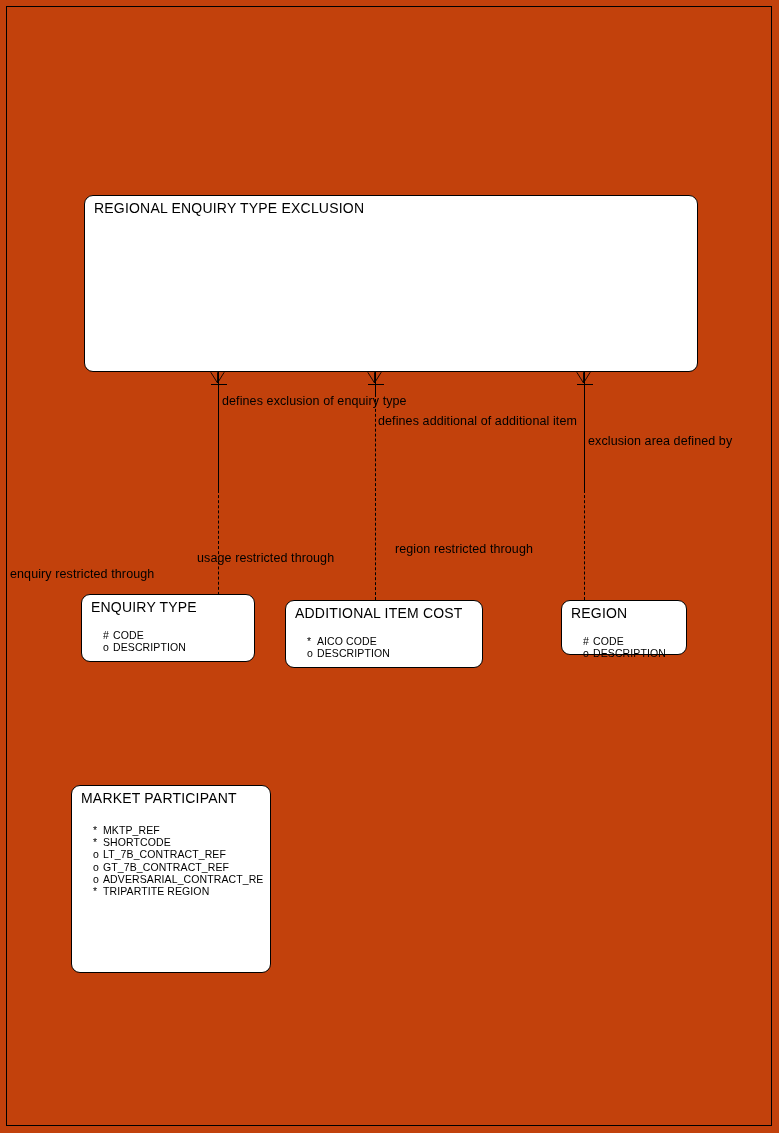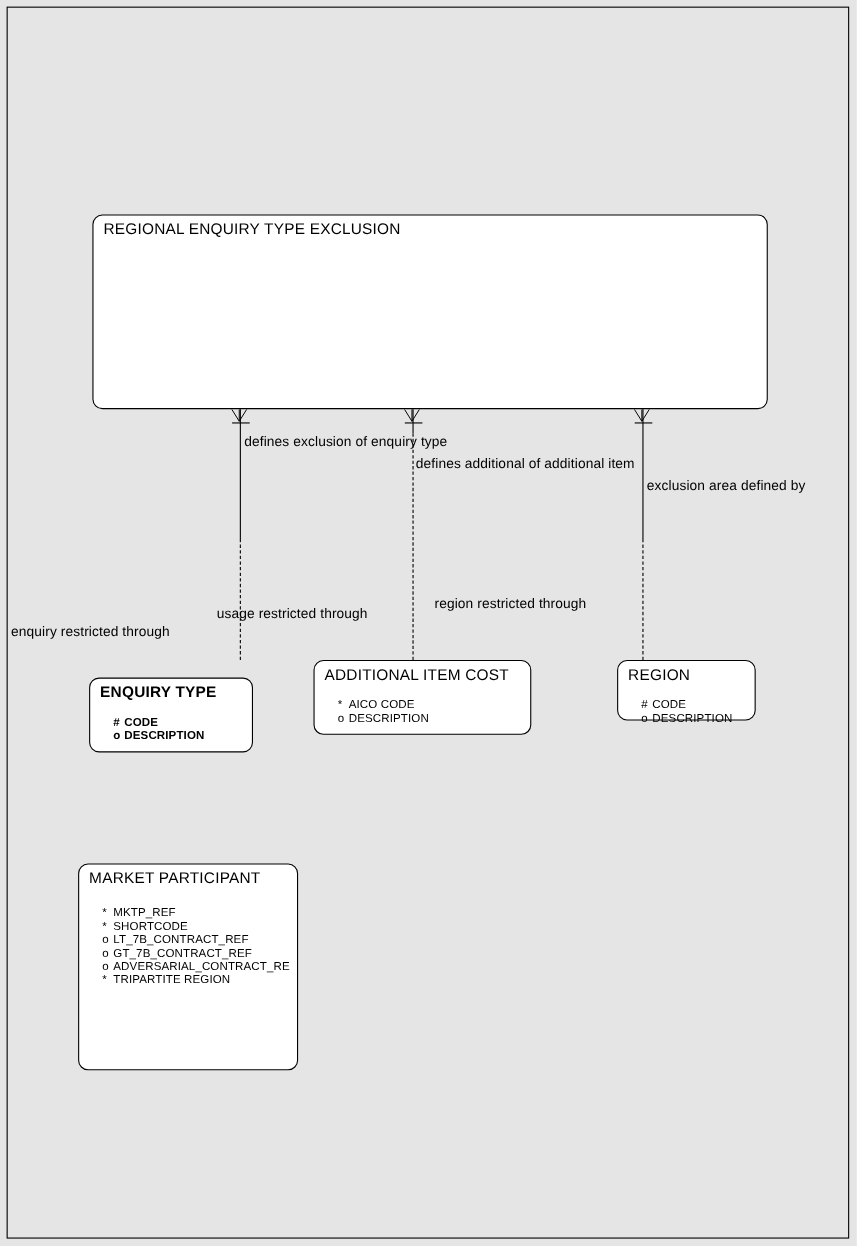--- a/index.html
+++ b/index.html
@@ -9,21 +9,21 @@
     background: #ffffff;
   }
   body {
     font-family: "Liberation Sans", sans-serif;
     color: #000000;
   }
   #page {
     position: relative;
     width: 779px;
     height: 1133px;
-    background: #e5e5e5;
+    background: #c2410c;
     overflow: hidden;
   }
   .page-border {
     position: absolute;
     left: 6px;
     top: 6px;
     width: 766px;
     height: 1120px;
     border: 1px solid #000000;
     box-sizing: border-box;
@@ -147,21 +147,21 @@
   <div class="rel-label" style="left:378px; top:414px;">defines additional of additional item</div>
 
   <div class="rel-label" style="left:588px; top:434px;">exclusion area defined by</div>
 
   <div class="rel-label" style="left:395px; top:542px;">region restricted through</div>
 
   <div class="rel-label" style="left:197px; top:551px;">usage restricted through</div>
 
   <div class="rel-label" style="left:10px; top:567px;">enquiry restricted through</div>
 
-  <div class="entity" style="left:81px; top:616px; width:149px; height:68px;font-weight:bold;">
+  <div class="entity" style="left:81px; top:594px; width:174px; height:68px;">
     <div class="entity-title">ENQUIRY TYPE</div>
     <ul class="attr-list">
       <li class="attr">
         <span class="marker">#</span><span class="aname">CODE</span>
       </li>
       <li class="attr">
         <span class="marker">o</span><span class="aname">DESCRIPTION</span>
       </li>
     </ul>
   </div>

